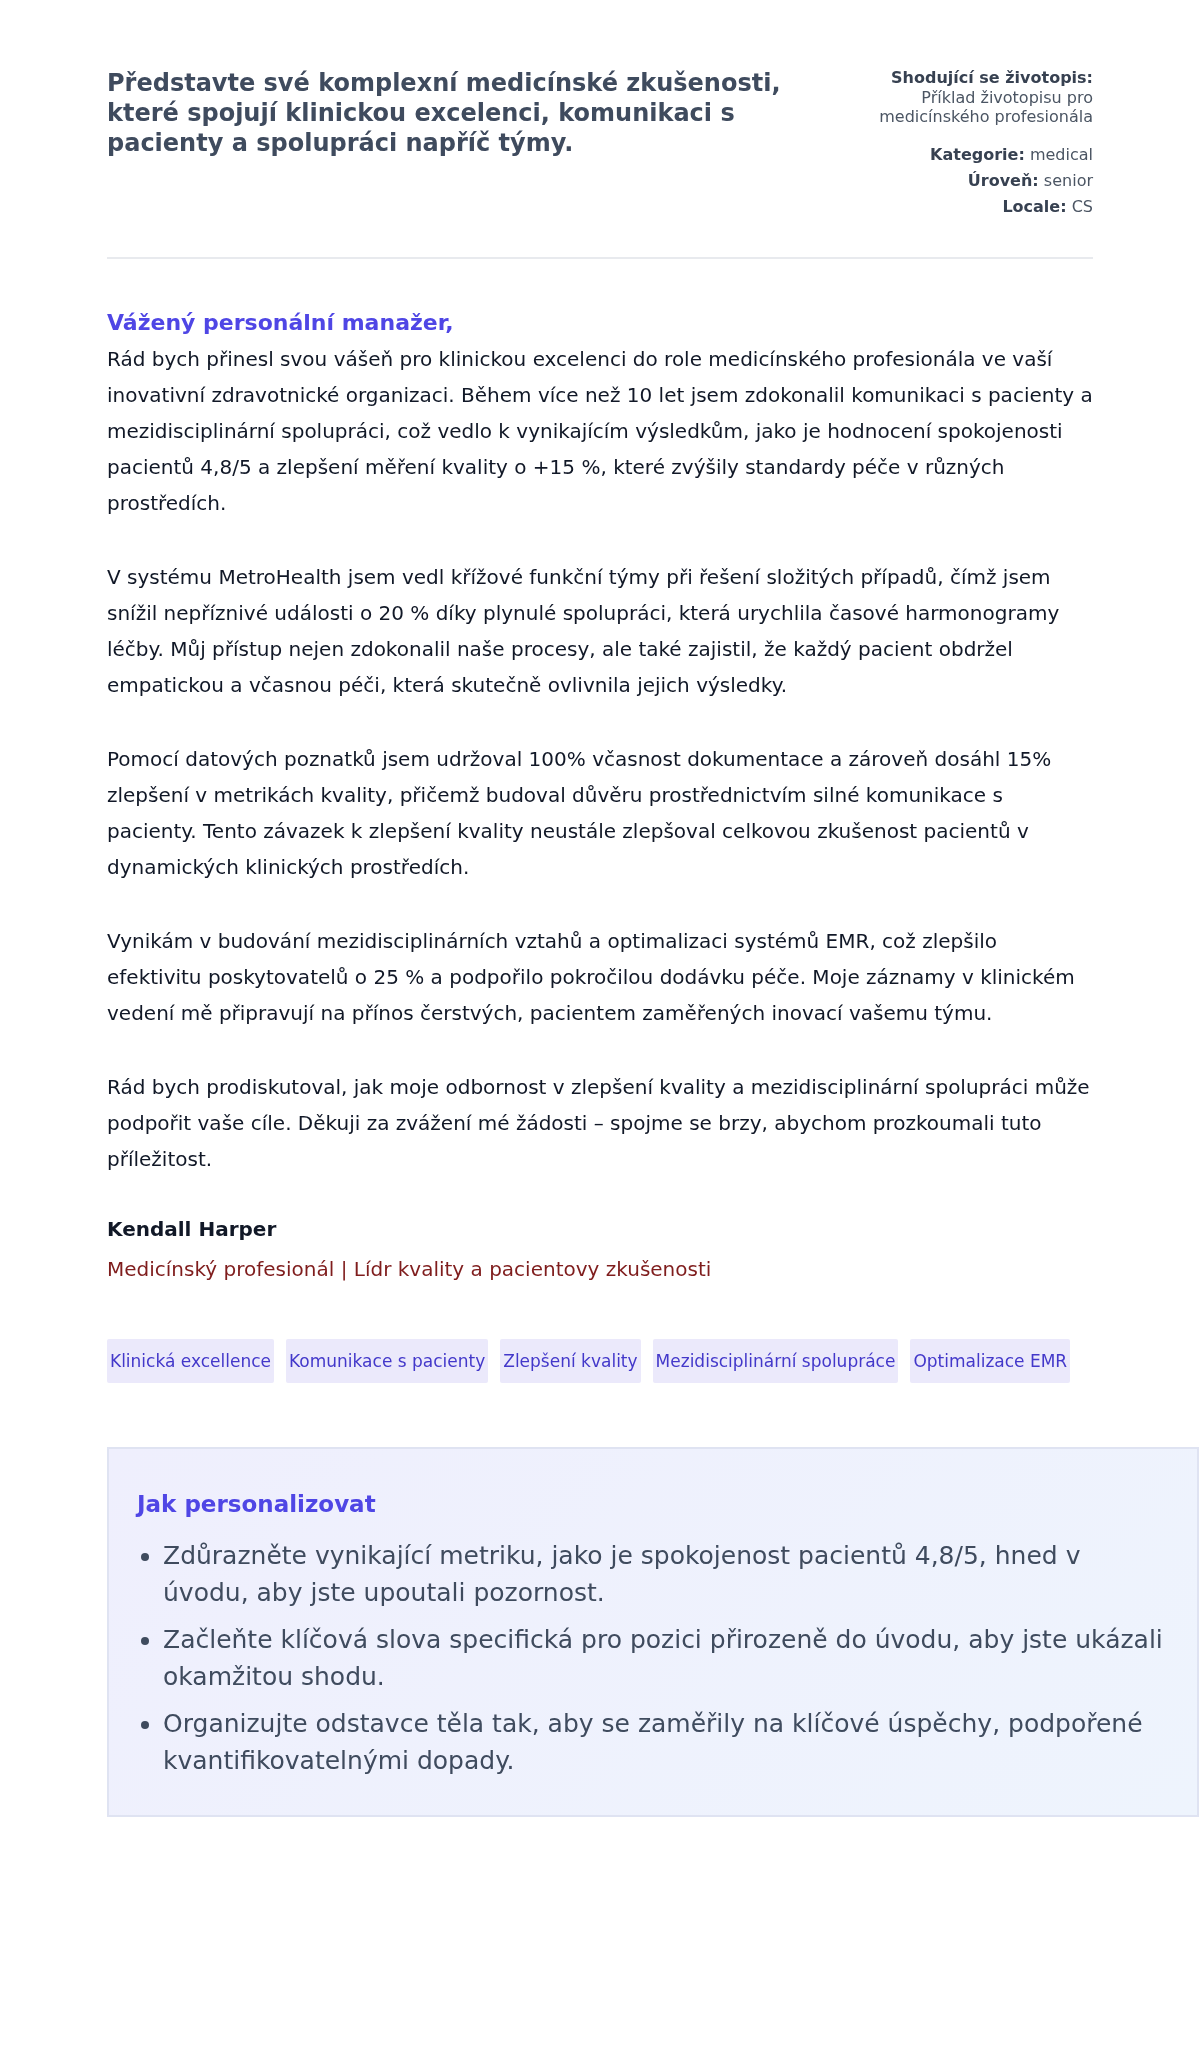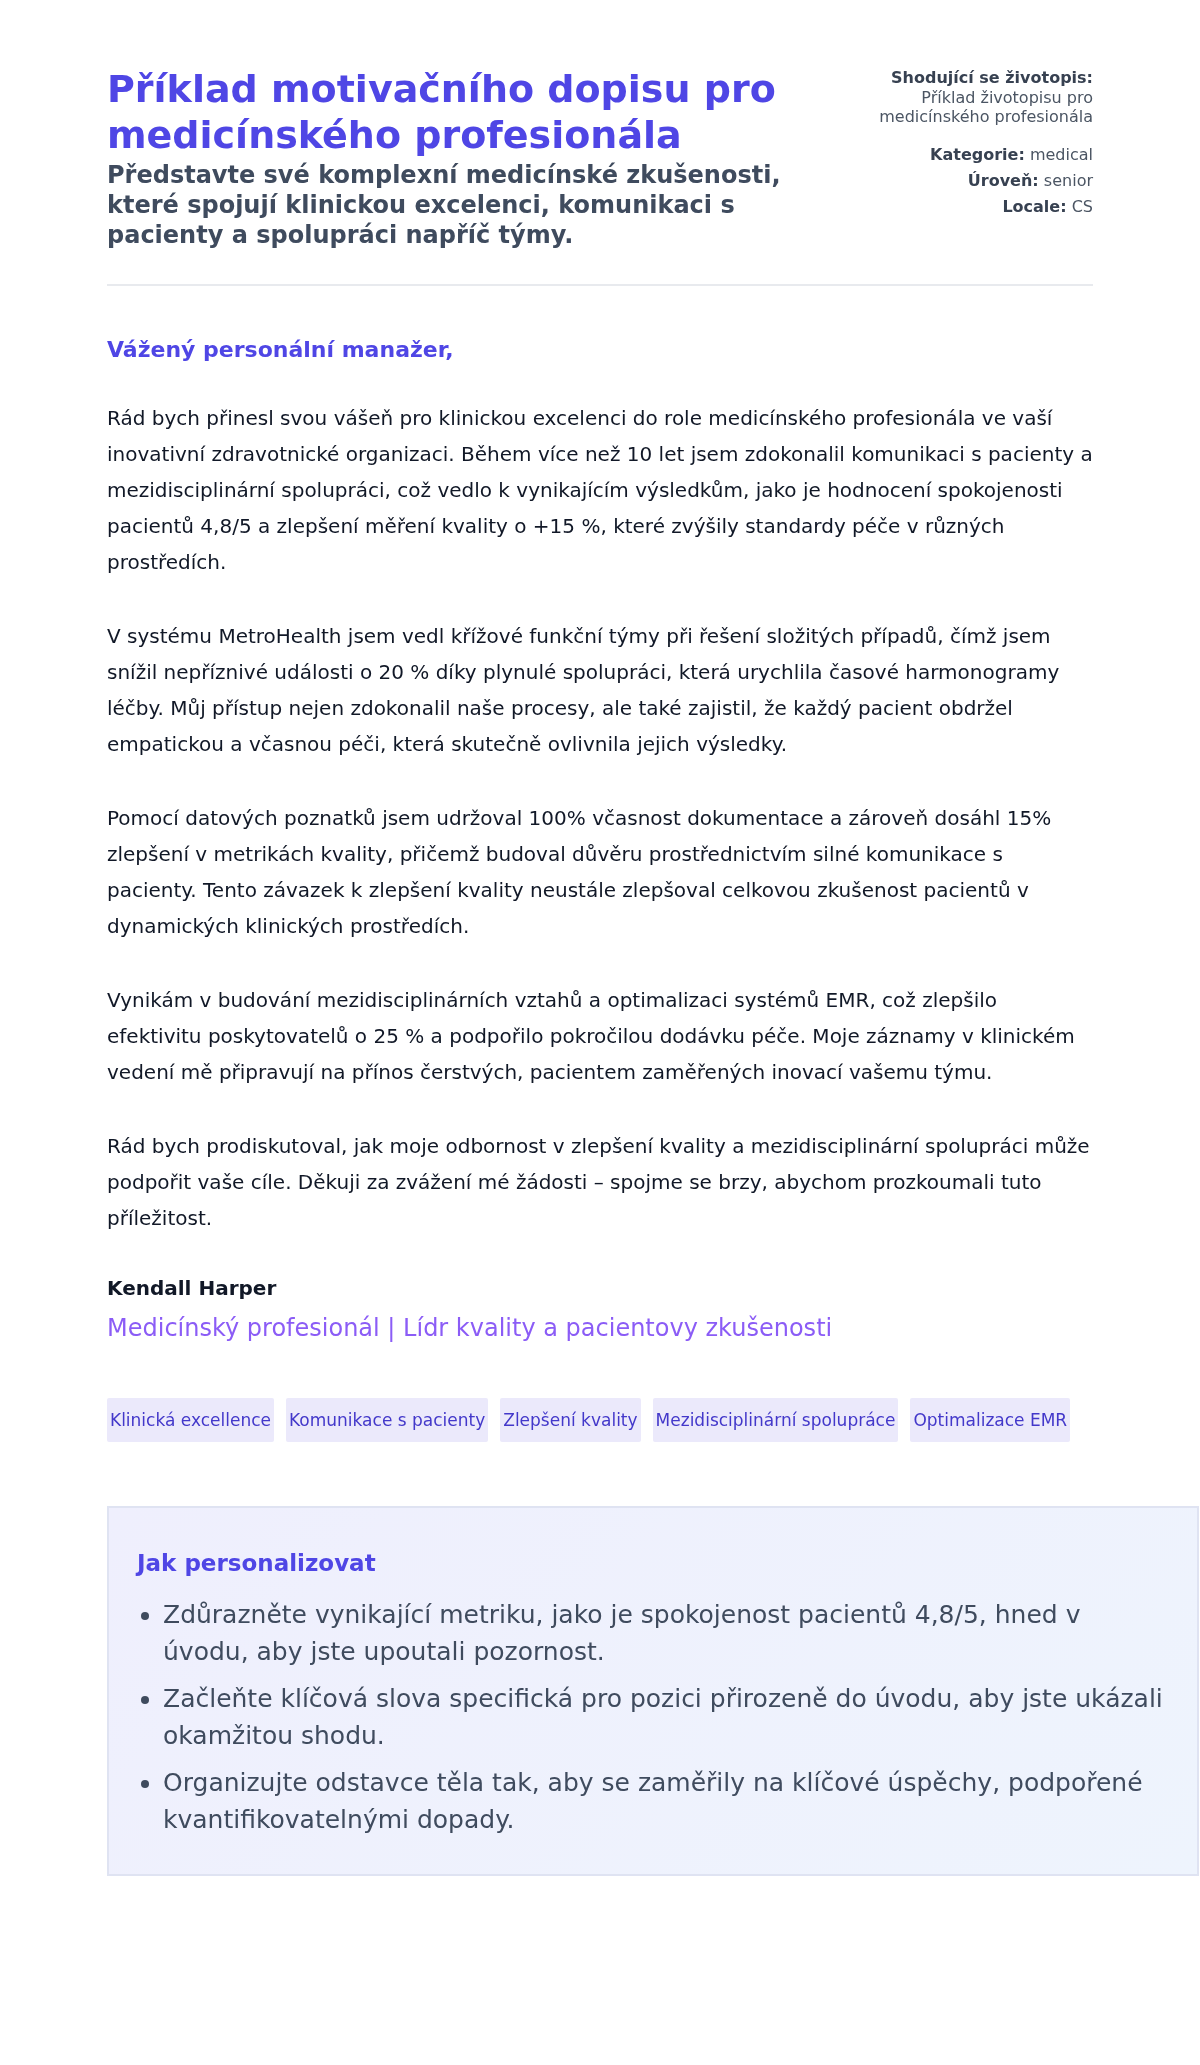--- a/index.html
+++ b/index.html
@@ -67,39 +67,39 @@
       line-height: 19px;
     }
     .greeting {
       margin-top: 50px;
       font-size: 22px;
       font-weight: bold;
       color: #4f46e5;
       line-height: 28px;
     }
     .body-text {
-      margin-top: 36px;
+      margin-top: 4px;
     }
     .body-text p {
       font-size: 20px;
       line-height: 36px;
       color: #111827;
       margin: 0 0 38px 0;
     }
     .signature {
     }
     .sig-name {
       font-size: 20px;
       font-weight: bold;
       color: #111827;
       line-height: 28px;
     }
     .sig-role {
-      font-size: 24px;
-      color: #8b5cf6;
+      font-size: 20px;
+      color: #7f1d1d;
       line-height: 28px;
       margin-top: 12px;
     }
     .tags {
       margin-top: 56px;
       display: flex;
       flex-wrap: wrap;
       gap: 12px 12px;
       width: 986px;
     }
@@ -141,21 +141,20 @@
       margin-bottom: 8px;
     }
   </style>
 </head>
 <body>
 
 <div class="page">
 
   <header class="header">
     <div class="header-left">
-      <h1 class="page-title">Příklad motivačního dopisu pro medicínského profesionála</h1>
       <div class="page-subtitle">Představte své komplexní medicínské zkušenosti, které spojují klinickou excelenci, komunikaci s pacienty a spolupráci napříč týmy.</div>
     </div>
     <div class="meta">
       <div class="row first">
         <span class="label">Shodující se životopis:</span>
         <span class="resume-value">Příklad životopisu pro medicínského profesionála</span>
       </div>
       <div class="row">
         <span class="label">Kategorie:</span>
         <span>medical</span>

